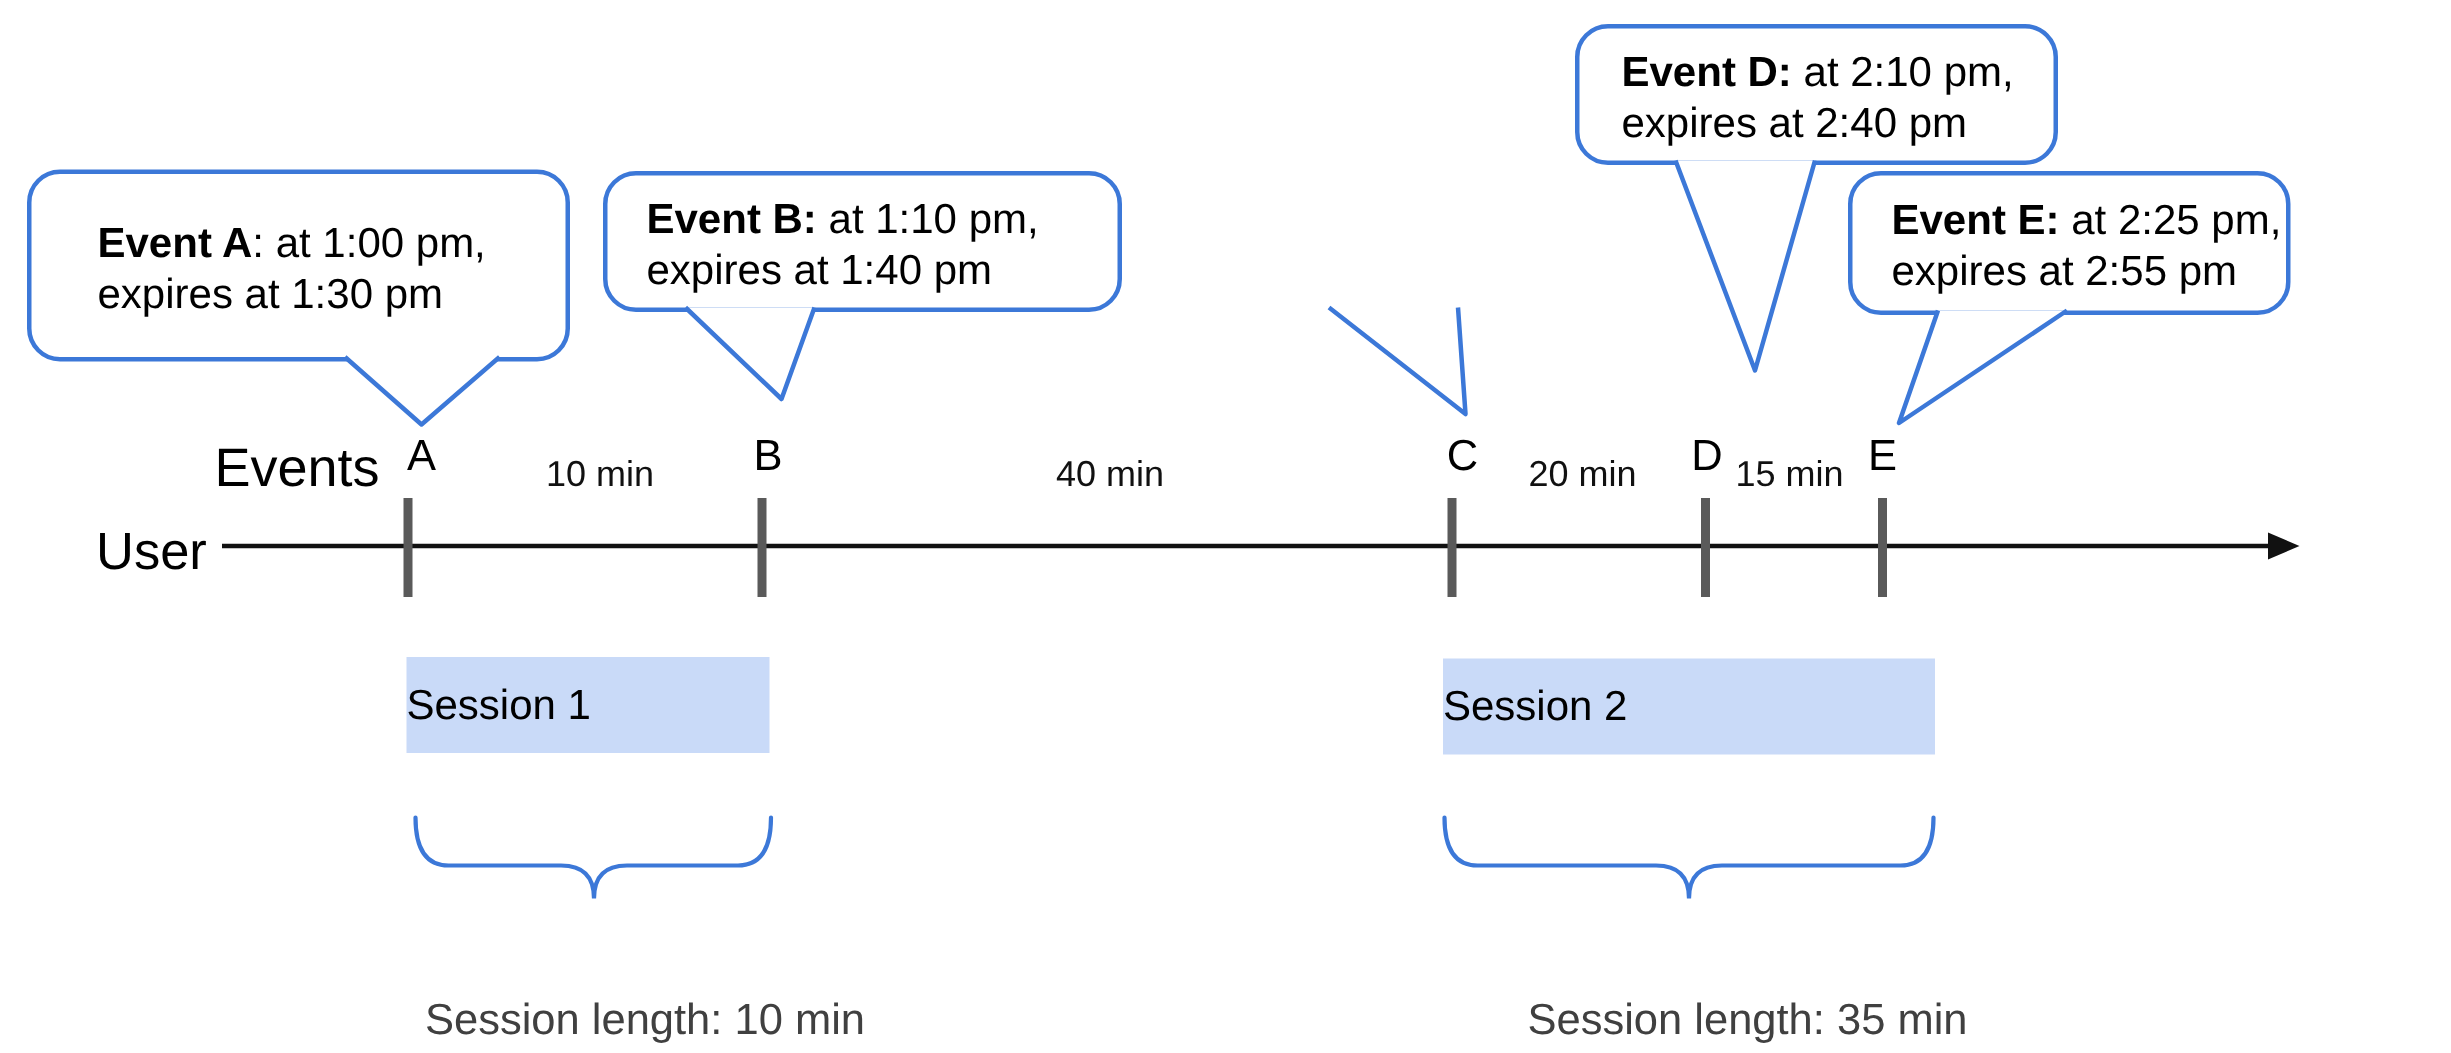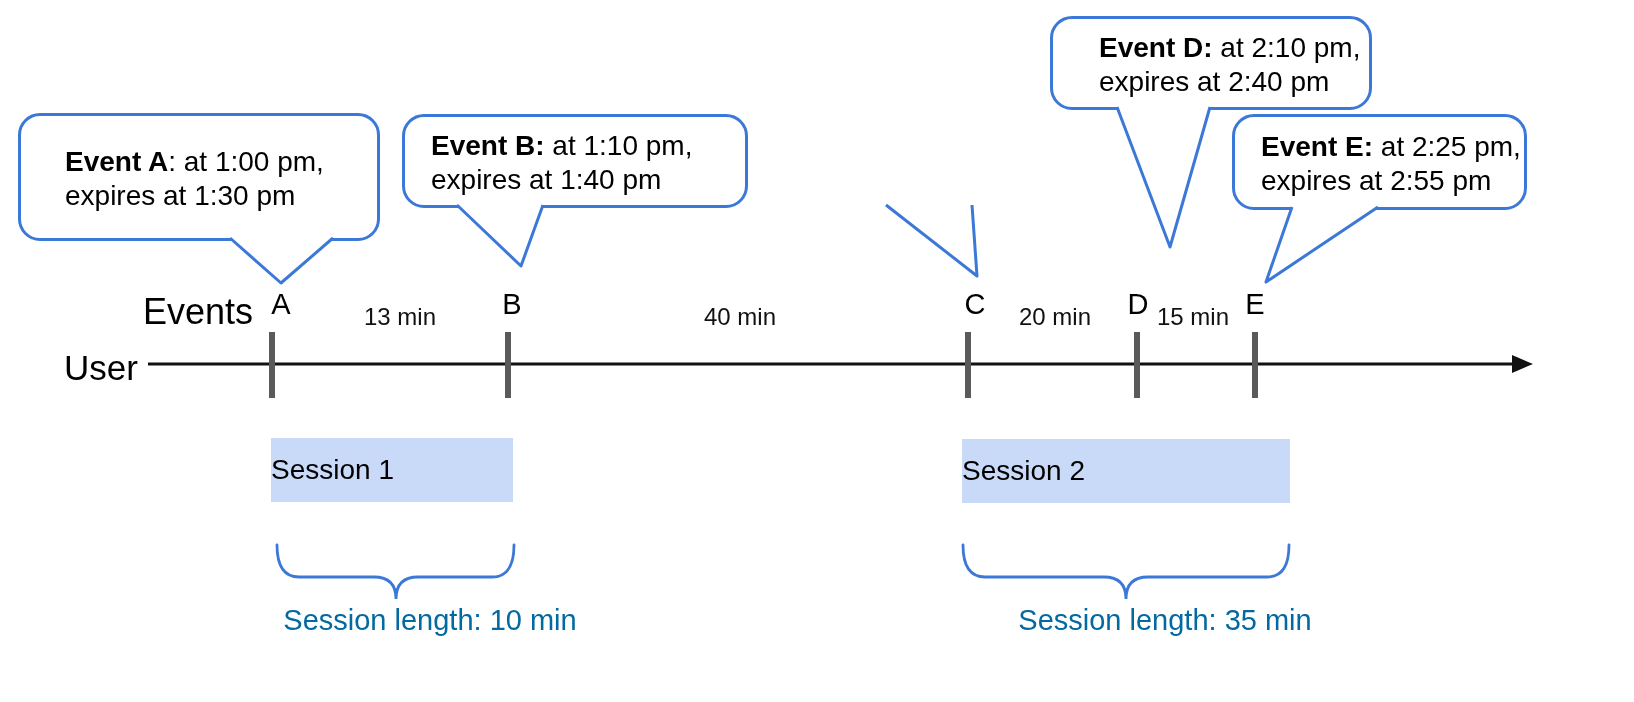--- a/index.html
+++ b/index.html
@@ -24,21 +24,21 @@
     font-size: 28px;
     line-height: 34px;
     color: #000;
   }
   .bubble p { white-space: nowrap; }
   .bubble b { font-weight: bold; }
 
   #bubble-a { left: 18px;   top: 113px; width: 362px; height: 128px; padding: 29px 0 0 44px; }
   #bubble-b { left: 402px;  top: 114px; width: 346px; height: 94px;  padding: 12px 0 0 26px; }
   #bubble-c { left: 827px;  top: 114px; width: 350px; height: 94px;  padding: 12px 0 0 28px; }
-  #bubble-d { left: 1050px; top: 16px;  width: 322px; height: 94px;  padding: 12px 0 0 46px; }
+  #bubble-d { left: 1050px; top: 16px;  width: 322px; height: 94px;  padding: 12px 0 0 28px; }
   #bubble-e { left: 1232px; top: 114px; width: 295px; height: 96px;  padding: 13px 0 0 26px; }
 
   
   .overlay {
     position: absolute;
     left: 0; top: 0;
     width: 1634px; height: 702px;
     z-index: 2;
     pointer-events: none;
   }
@@ -72,21 +72,21 @@
     position: absolute;
     z-index: 1;
     background: #c9daf8;
     font-size: 28px;
     text-align: left;
     color: #000;
   }
   #session-1-box { left: 271px; top: 438px; width: 242px; height: 64px; line-height: 64px; }
   #session-2-box { left: 962px; top: 439px; width: 328px; height: 64px; line-height: 64px; }
 
-  .session-length { top: 604px; font-size: 29px; color: #0369a1; }
+  .session-length { top: 664px; font-size: 29px; color: #404040; }
   #session-1-length { left: 430px; }
   #session-2-length { left: 1165px; }
 </style>
 </head>
 <body>
 
 <div class="canvas">
 
   <div class="bubble" id="bubble-a">
     <p><b>Event A</b><span>: at 1:00 pm,</span></p>
@@ -135,21 +135,21 @@
 
   <div class="lbl" id="events-label">Events</div>
   <div class="lbl" id="user-label">User</div>
 
   <div class="lbl centered event-letter" id="letter-a">A</div>
   <div class="lbl centered event-letter" id="letter-b">B</div>
   <div class="lbl centered event-letter" id="letter-c">C</div>
   <div class="lbl centered event-letter" id="letter-d">D</div>
   <div class="lbl centered event-letter" id="letter-e">E</div>
 
-  <div class="lbl centered interval" id="interval-ab">13 min</div>
+  <div class="lbl centered interval" id="interval-ab">10 min</div>
   <div class="lbl centered interval" id="interval-bc">40 min</div>
   <div class="lbl centered interval" id="interval-cd">20 min</div>
   <div class="lbl centered interval" id="interval-de">15 min</div>
 
   <div class="lbl centered session-length" id="session-1-length">Session length: 10 min</div>
   <div class="lbl centered session-length" id="session-2-length">Session length: 35 min</div>
 
 </div>
 
 </body></html>

